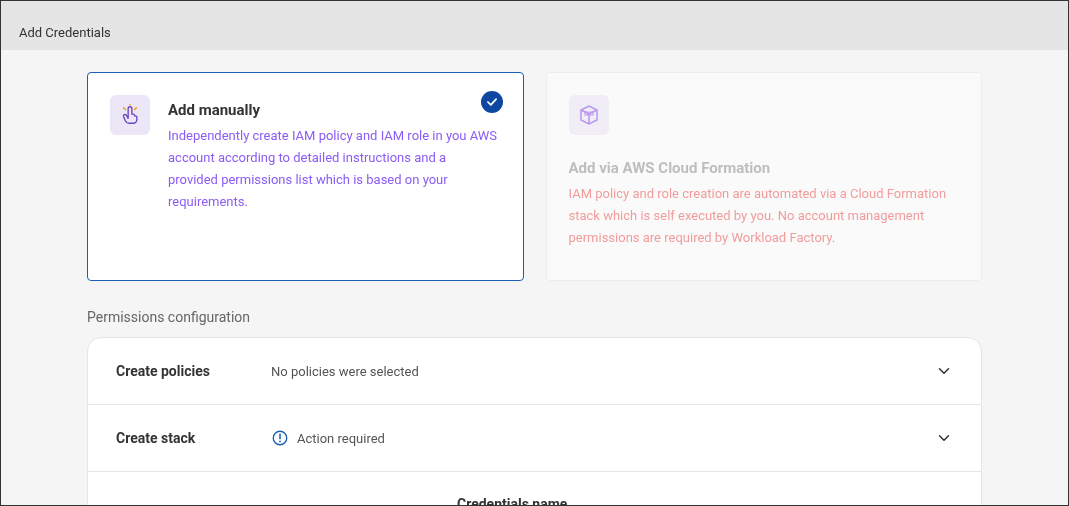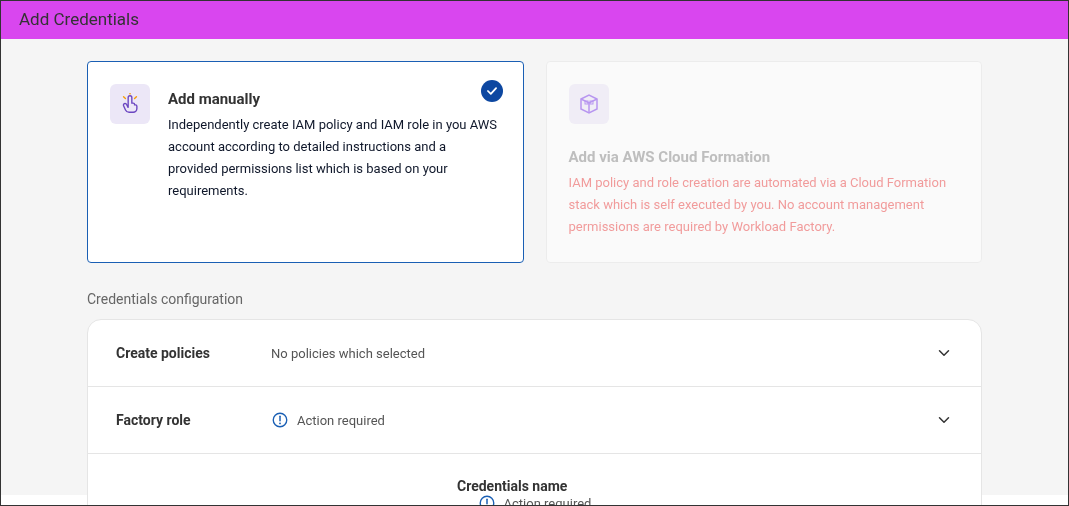--- a/index.html
+++ b/index.html
@@ -9,41 +9,41 @@
     }
     body {
       font-family: -apple-system, BlinkMacSystemFont, 'Segoe UI', Roboto, Arial, sans-serif;
       background: #fff;
       width: 1069px;
       height: 506px;
       border: 1px solid #333;
       overflow: hidden;
     }
     .page-title {
-      font-size: 17px;
+      font-size: 13px;
       font-weight: 400;
       color: #333;
-      padding: 8px 18px 10px;
-      background: #d946ef;
+      padding: 24px 18px 10px;
+      background: #e5e5e5;
     }
     .content {
       background: #f5f5f5;
       padding: 22px 86px 20px;
       height: calc(100% - 48px);
     }
     .cards-row {
       display: flex;
       gap: 22px;
       margin-bottom: 28px;
     }
     .card {
       flex: 1;
       background: #fff;
       border-radius: 4px;
-      padding: 22px 24px 24px 22px;
+      padding: 22px 24px 31px 22px;
       position: relative;
       border: 1px solid #e5e5e5;
       cursor: pointer;
       display: flex;
       gap: 18px;
     }
     .card.selected {
       border: 1.5px solid #1a5fb4;
     }
     .card.disabled {
@@ -71,21 +71,21 @@
       font-weight: 700;
       color: #333;
       margin-bottom: 6px;
       margin-top: 6px;
     }
     .card.disabled .card-title {
       color: #888;
     }
     .card-desc {
       font-size: 13px;
-      color: #0f172a;
+      color: #8b5cf6;
       line-height: 1.7;
     }
     .card.disabled .card-desc {
       color: #ef4444;
     }
     .check-badge {
       position: absolute;
       top: 18px;
       right: 20px;
       width: 22px;
@@ -180,38 +180,38 @@
         </svg>
       </div>
       <div class="card-body">
         <div class="card-title">Add via AWS Cloud Formation</div>
         <div class="card-desc">IAM policy and role creation are automated via a Cloud Formation stack which is self executed by you. No account management permissions are required by Workload Factory.</div>
       </div>
     </div>
 
   </div>
 
-  <div class="section-label">Credentials configuration</div>
+  <div class="section-label">Permissions configuration</div>
 
   <div class="config-list">
 
     <div class="config-row">
       <div class="config-label">Create policies</div>
       <div class="config-value">
-        <span>No policies which selected</span>
+        <span>No policies were selected</span>
       </div>
       <span class="chevron">
         <svg width="18" height="18" viewBox="0 0 24 24" fill="none">
           <path d="M6 9 L12 15 L18 9" stroke="#333" stroke-width="2" stroke-linecap="round" stroke-linejoin="round"></path>
         </svg>
       </span>
     </div>
 
     <div class="config-row">
-      <div class="config-label">Factory role</div>
+      <div class="config-label">Create stack</div>
       <div class="config-value">
         <span class="warn-icon">
           <svg width="18" height="18" viewBox="0 0 24 24" fill="none">
             <circle cx="12" cy="12" r="9" stroke="#1a5fb4" stroke-width="1.8"></circle>
             <line x1="12" y1="7" x2="12" y2="13" stroke="#1a5fb4" stroke-width="2" stroke-linecap="round"></line>
             <circle cx="12" cy="16.5" r="1.2" fill="#1a5fb4"></circle>
           </svg>
         </span>
         <span>Action required</span>
       </div>

